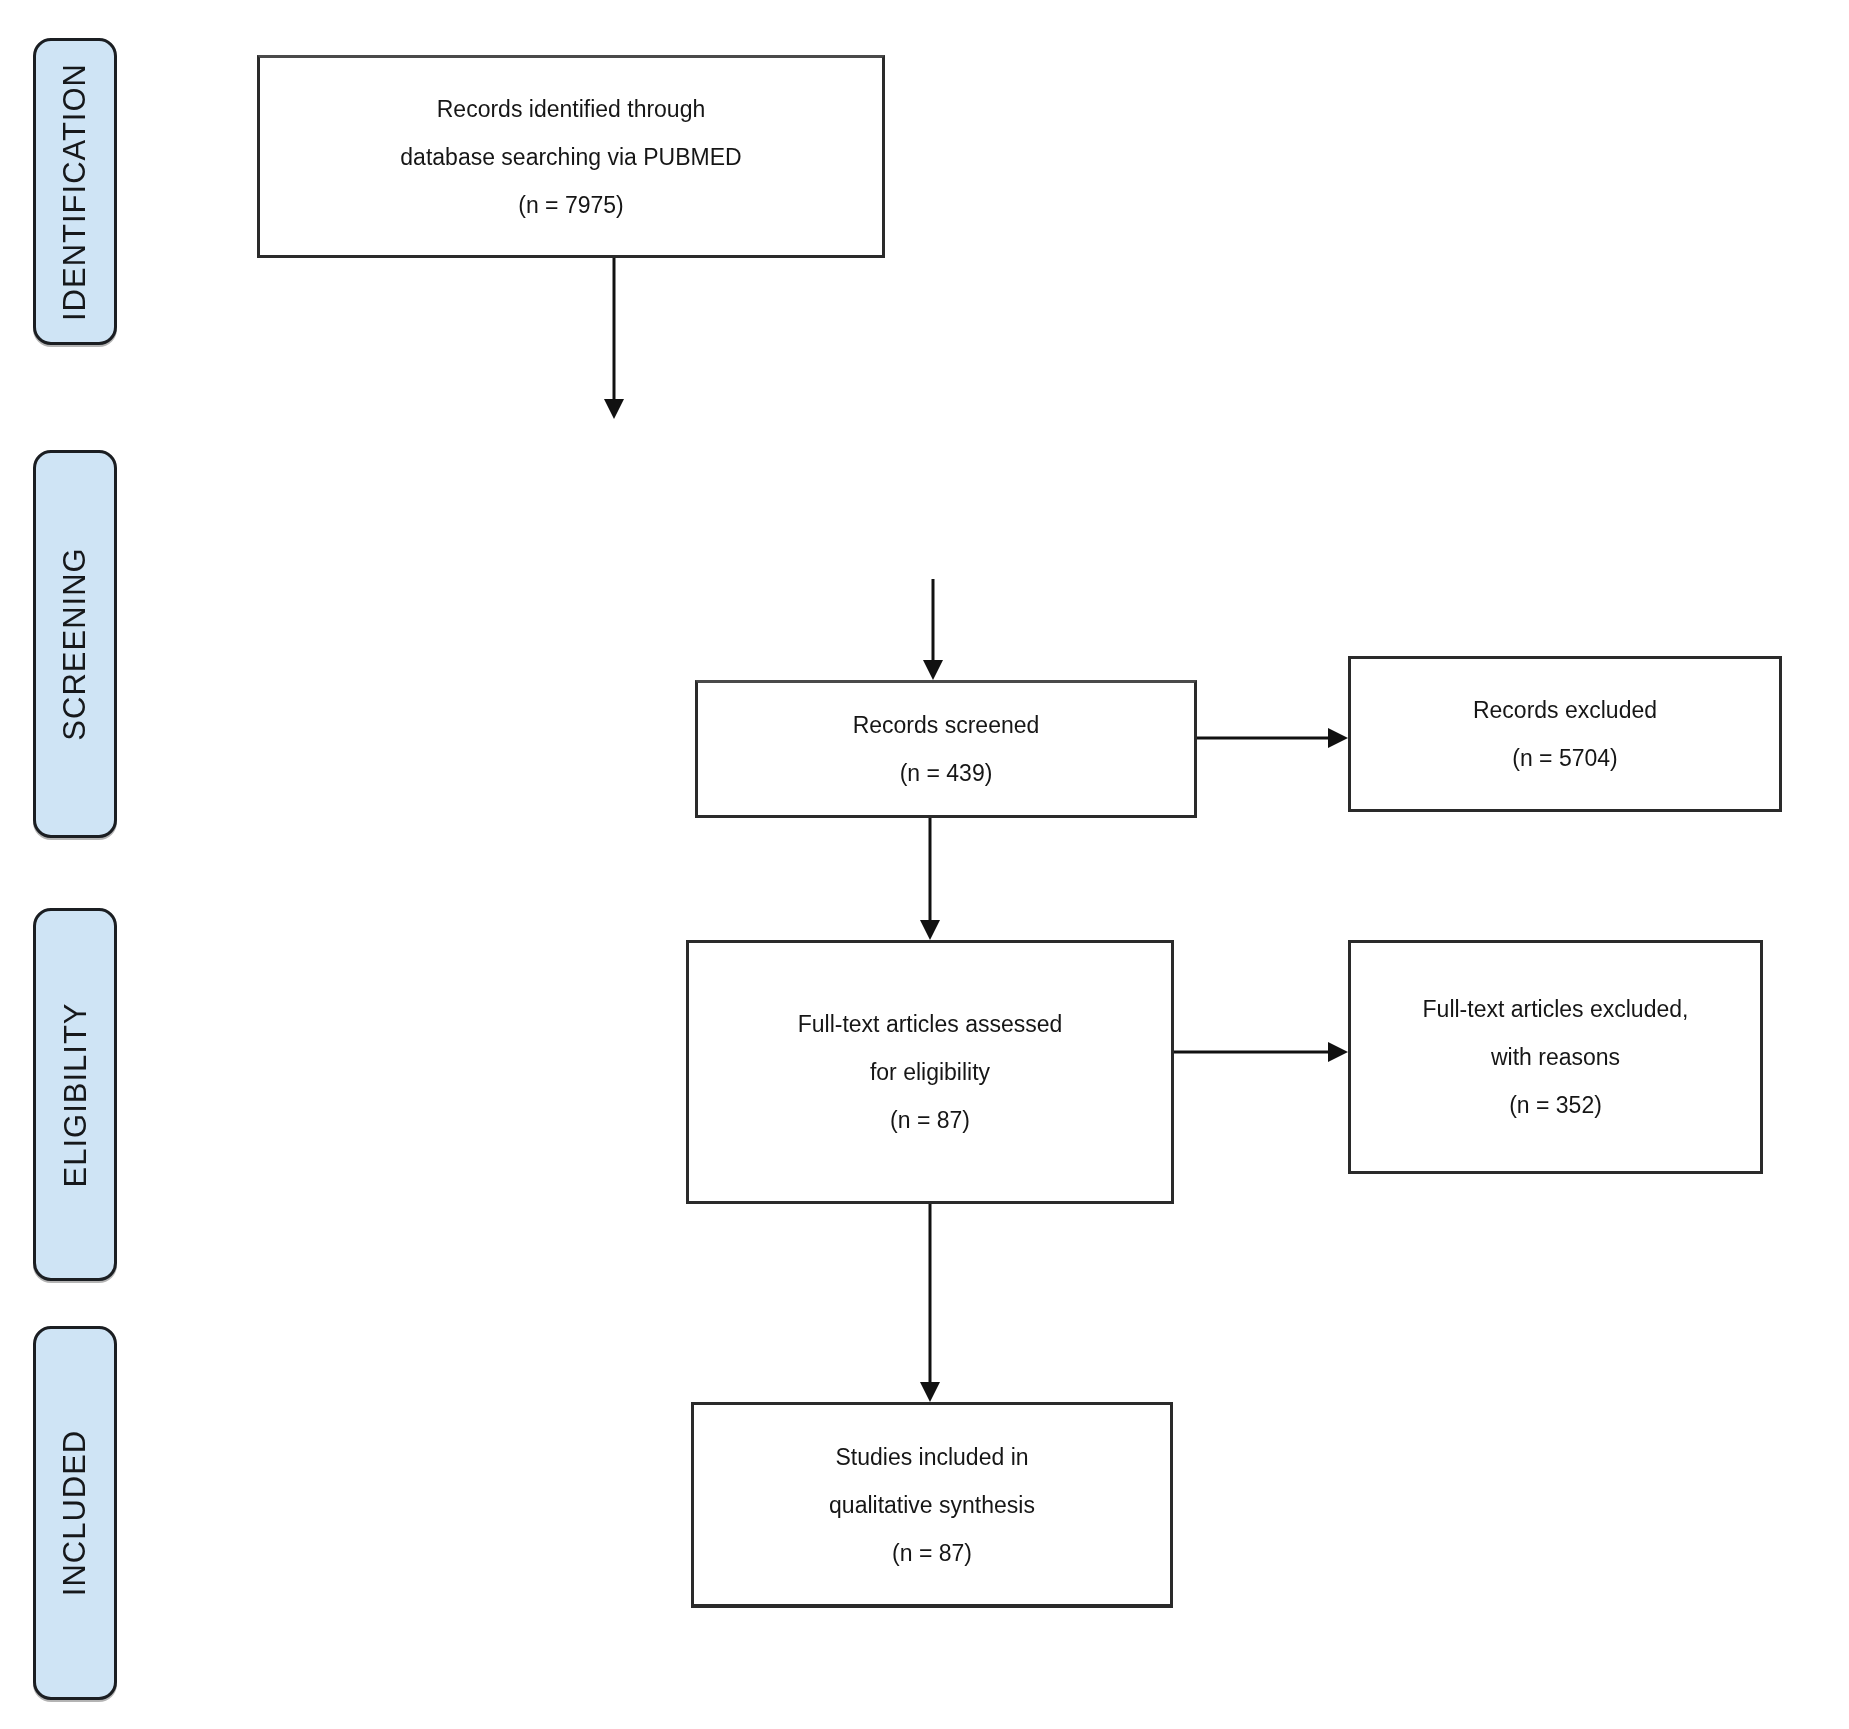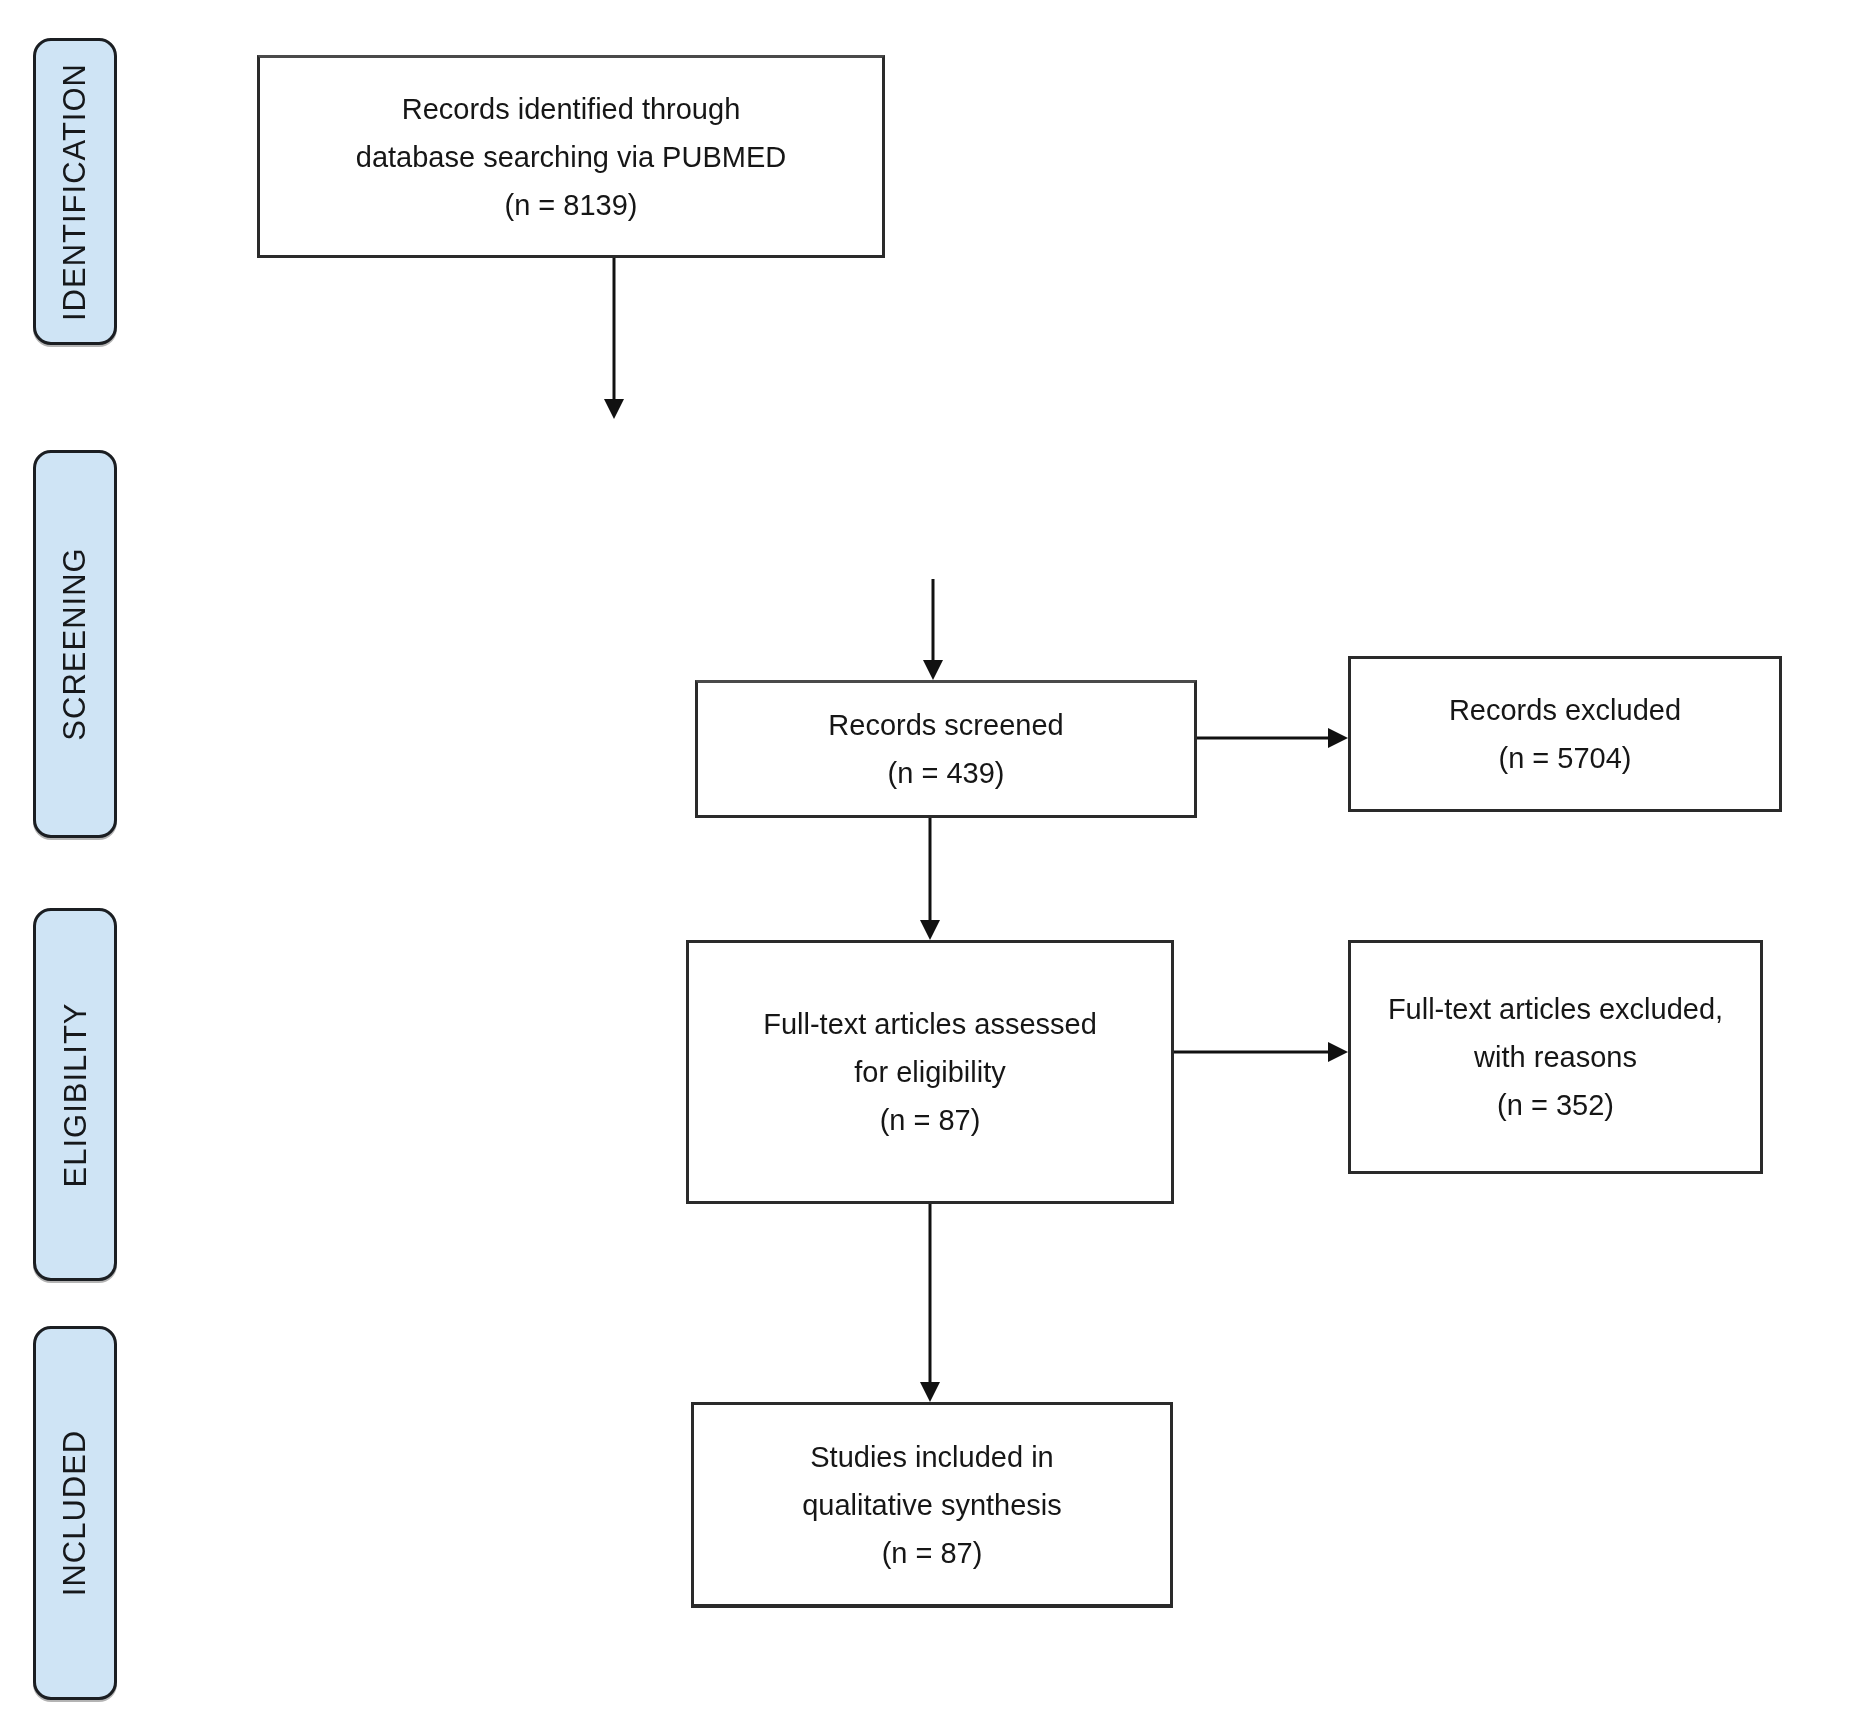--- a/index.html
+++ b/index.html
@@ -54,21 +54,21 @@
   .fbox {
     position: absolute;
     background: #ffffff;
     border: 3px solid #2a2a2a;
     box-sizing: border-box;
     display: flex;
     flex-direction: column;
     align-items: center;
     justify-content: center;
     text-align: center;
-    font-size: 29px;
+    font-size: 23px;
     line-height: 48px;
     color: #161616;
   }
   .fbox.identified        { left: 257px;  top: 55px;   width: 628px; height: 203px; border-top-color:#4a4a4a; }
   .fbox.duplicates        { left: 541px;  top: 420px;  width: 775px; height: 160px; border-top-color:#4a4a4a; }
   .fbox.screened          { left: 695px;  top: 680px;  width: 502px; height: 138px; border-top-color:#4a4a4a; }
   .fbox.records-excluded  { left: 1348px; top: 656px;  width: 434px; height: 156px; }
   .fbox.fulltext          { left: 686px;  top: 940px;  width: 488px; height: 264px; }
   .fbox.fulltext-excluded { left: 1348px; top: 940px;  width: 415px; height: 234px; }
   .fbox.qualitative       { left: 691px;  top: 1402px; width: 482px; height: 206px; border-bottom-width:4px; }
@@ -120,21 +120,21 @@
   <div class="stage eligibility">
     <span>ELIGIBILITY</span>
   </div>
   <div class="stage included">
     <span>INCLUDED</span>
   </div>
 
   <div class="fbox identified">
     <div>Records identified through</div>
     <div>database searching via PUBMED</div>
-    <div>(n = 8139)</div>
+    <div>(n = 7975)</div>
   </div>
 
 
   <div class="fbox screened">
     <div>Records screened</div>
     <div>(n = 439)</div>
   </div>
 
   <div class="fbox records-excluded">
     <div>Records excluded</div>

